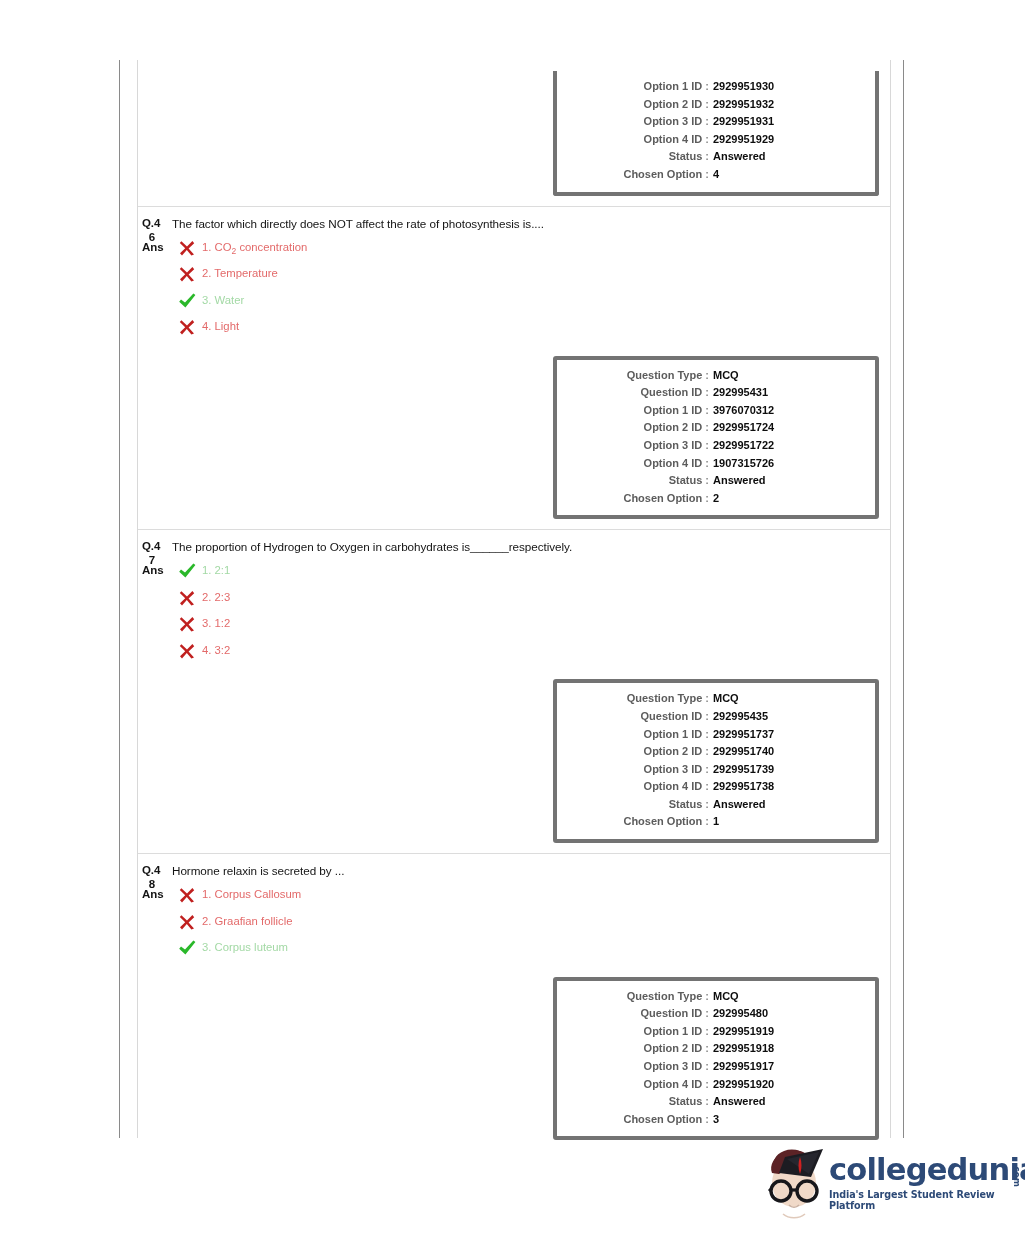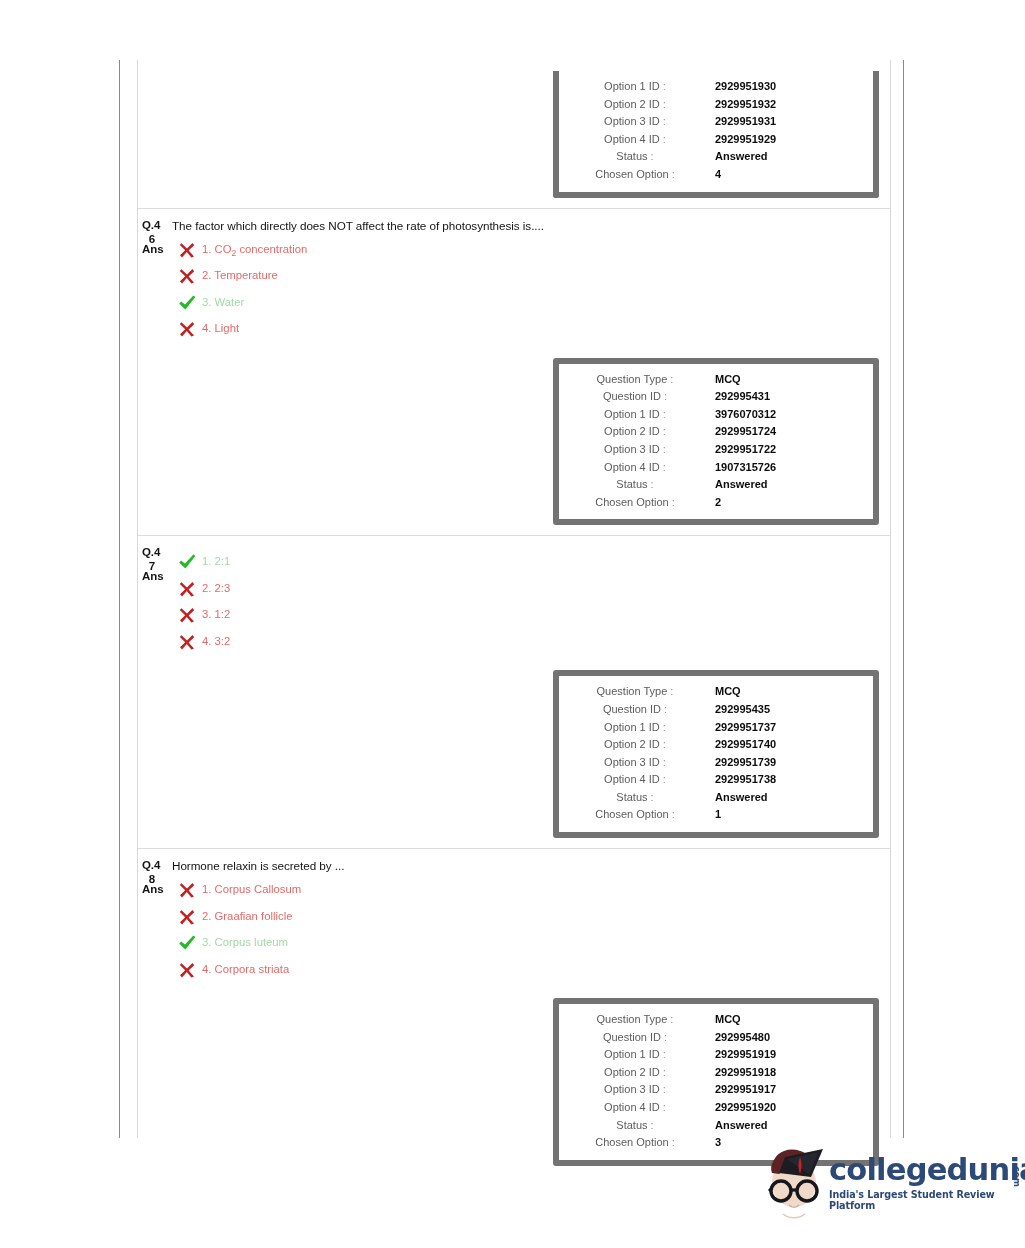--- a/index.html
+++ b/index.html
@@ -114,40 +114,41 @@
 
   
   .detailwrap {
     padding: 11px 0 10px 0;
     display: flex;
     justify-content: flex-end;
   }
   .detailbox {
     width: 326px;
     margin-right: 11px;
-    border: 6px solid #737373;
+    border: 4px solid #737373;
     border-radius: 3px;
     background: #fff;
     padding: 7px 0 8px 0;
   }
   .detailwrap.cutoff-top .detailbox {
     border-top: none;
     border-radius: 0 0 3px 3px;
   }
   .drow {
     display: flex;
     font-size: 11px;
     line-height: 17.6px;
     white-space: nowrap;
   }
   .dlabel {
     width: 156px;
-    text-align: center;
+    text-align: right;
     color: #5c5c5c;
     padding-right: 4px;
+    font-weight: bold;
   }
   .dlabel .colon { color: #8d8d8d; }
   .dval {
     font-weight: bold;
     color: #0d0d0d;
   }
 
   
   #footer-logo {
     position: absolute;
@@ -281,20 +282,21 @@
           <div class="drow">
             <span class="dlabel">Chosen Option <span class="colon">:</span></span>
             <span class="dval">2</span>
           </div>
         </div>
       </div>
     </div>
     <div class="qrow">
       <div class="qbody">
         <div class="qnum"><span>Q.4</span><span class="n2">7</span></div>
+        <div class="qtext">The proportion of Hydrogen to Oxygen in carbohydrates is______respectively.</div>
         <div class="options">
           <span class="anslabel" style="top:8px">Ans</span>
           <div class="opt right"><span class="mark"><svg width="20" height="20" viewBox="0 0 20 20">
                 <path d="M2.2 10.8 L4.0 8.4 L8.0 11.6 L16.4 2.6 L18.4 4.0 L8.4 16.6 Z" fill="#2ab82a"></path>
               </svg></span><span>1. 2:1</span></div>
           <div class="opt wrong"><span class="mark"><svg width="20" height="20" viewBox="0 0 20 20">
                 <path d="M4.4 3.2 L10 8.6 L15.4 3.0 L17.2 5.2 L11.6 10.4 L17.0 16.4 L14.4 17.6 L9.8 12.0 L5.0 17.4 L3.0 15.2 L8.2 10.2 L2.8 5.0 Z" fill="#c0201f"></path>
               </svg></span><span>2. 2:3</span></div>
           <div class="opt wrong"><span class="mark"><svg width="20" height="20" viewBox="0 0 20 20">
                 <path d="M4.4 3.2 L10 8.6 L15.4 3.0 L17.2 5.2 L11.6 10.4 L17.0 16.4 L14.4 17.6 L9.8 12.0 L5.0 17.4 L3.0 15.2 L8.2 10.2 L2.8 5.0 Z" fill="#c0201f"></path>
@@ -349,23 +351,20 @@
           <span class="anslabel" style="top:8px">Ans</span>
           <div class="opt wrong"><span class="mark"><svg width="20" height="20" viewBox="0 0 20 20">
                 <path d="M4.4 3.2 L10 8.6 L15.4 3.0 L17.2 5.2 L11.6 10.4 L17.0 16.4 L14.4 17.6 L9.8 12.0 L5.0 17.4 L3.0 15.2 L8.2 10.2 L2.8 5.0 Z" fill="#c0201f"></path>
               </svg></span><span>1. Corpus Callosum</span></div>
           <div class="opt wrong"><span class="mark"><svg width="20" height="20" viewBox="0 0 20 20">
                 <path d="M4.4 3.2 L10 8.6 L15.4 3.0 L17.2 5.2 L11.6 10.4 L17.0 16.4 L14.4 17.6 L9.8 12.0 L5.0 17.4 L3.0 15.2 L8.2 10.2 L2.8 5.0 Z" fill="#c0201f"></path>
               </svg></span><span>2. Graafian follicle</span></div>
           <div class="opt right"><span class="mark"><svg width="20" height="20" viewBox="0 0 20 20">
                 <path d="M2.2 10.8 L4.0 8.4 L8.0 11.6 L16.4 2.6 L18.4 4.0 L8.4 16.6 Z" fill="#2ab82a"></path>
               </svg></span><span>3. Corpus luteum</span></div>
-          <div class="opt wrong"><span class="mark"><svg width="20" height="20" viewBox="0 0 20 20">
-                <path d="M4.4 3.2 L10 8.6 L15.4 3.0 L17.2 5.2 L11.6 10.4 L17.0 16.4 L14.4 17.6 L9.8 12.0 L5.0 17.4 L3.0 15.2 L8.2 10.2 L2.8 5.0 Z" fill="#c0201f"></path>
-              </svg></span><span>4. Corpora striata</span></div>
         </div>
       </div>
       <div class="detailwrap">
         <div class="detailbox">
           <div class="drow">
             <span class="dlabel">Question Type <span class="colon">:</span></span>
             <span class="dval">MCQ</span>
           </div>
           <div class="drow">
             <span class="dlabel">Question ID <span class="colon">:</span></span>

